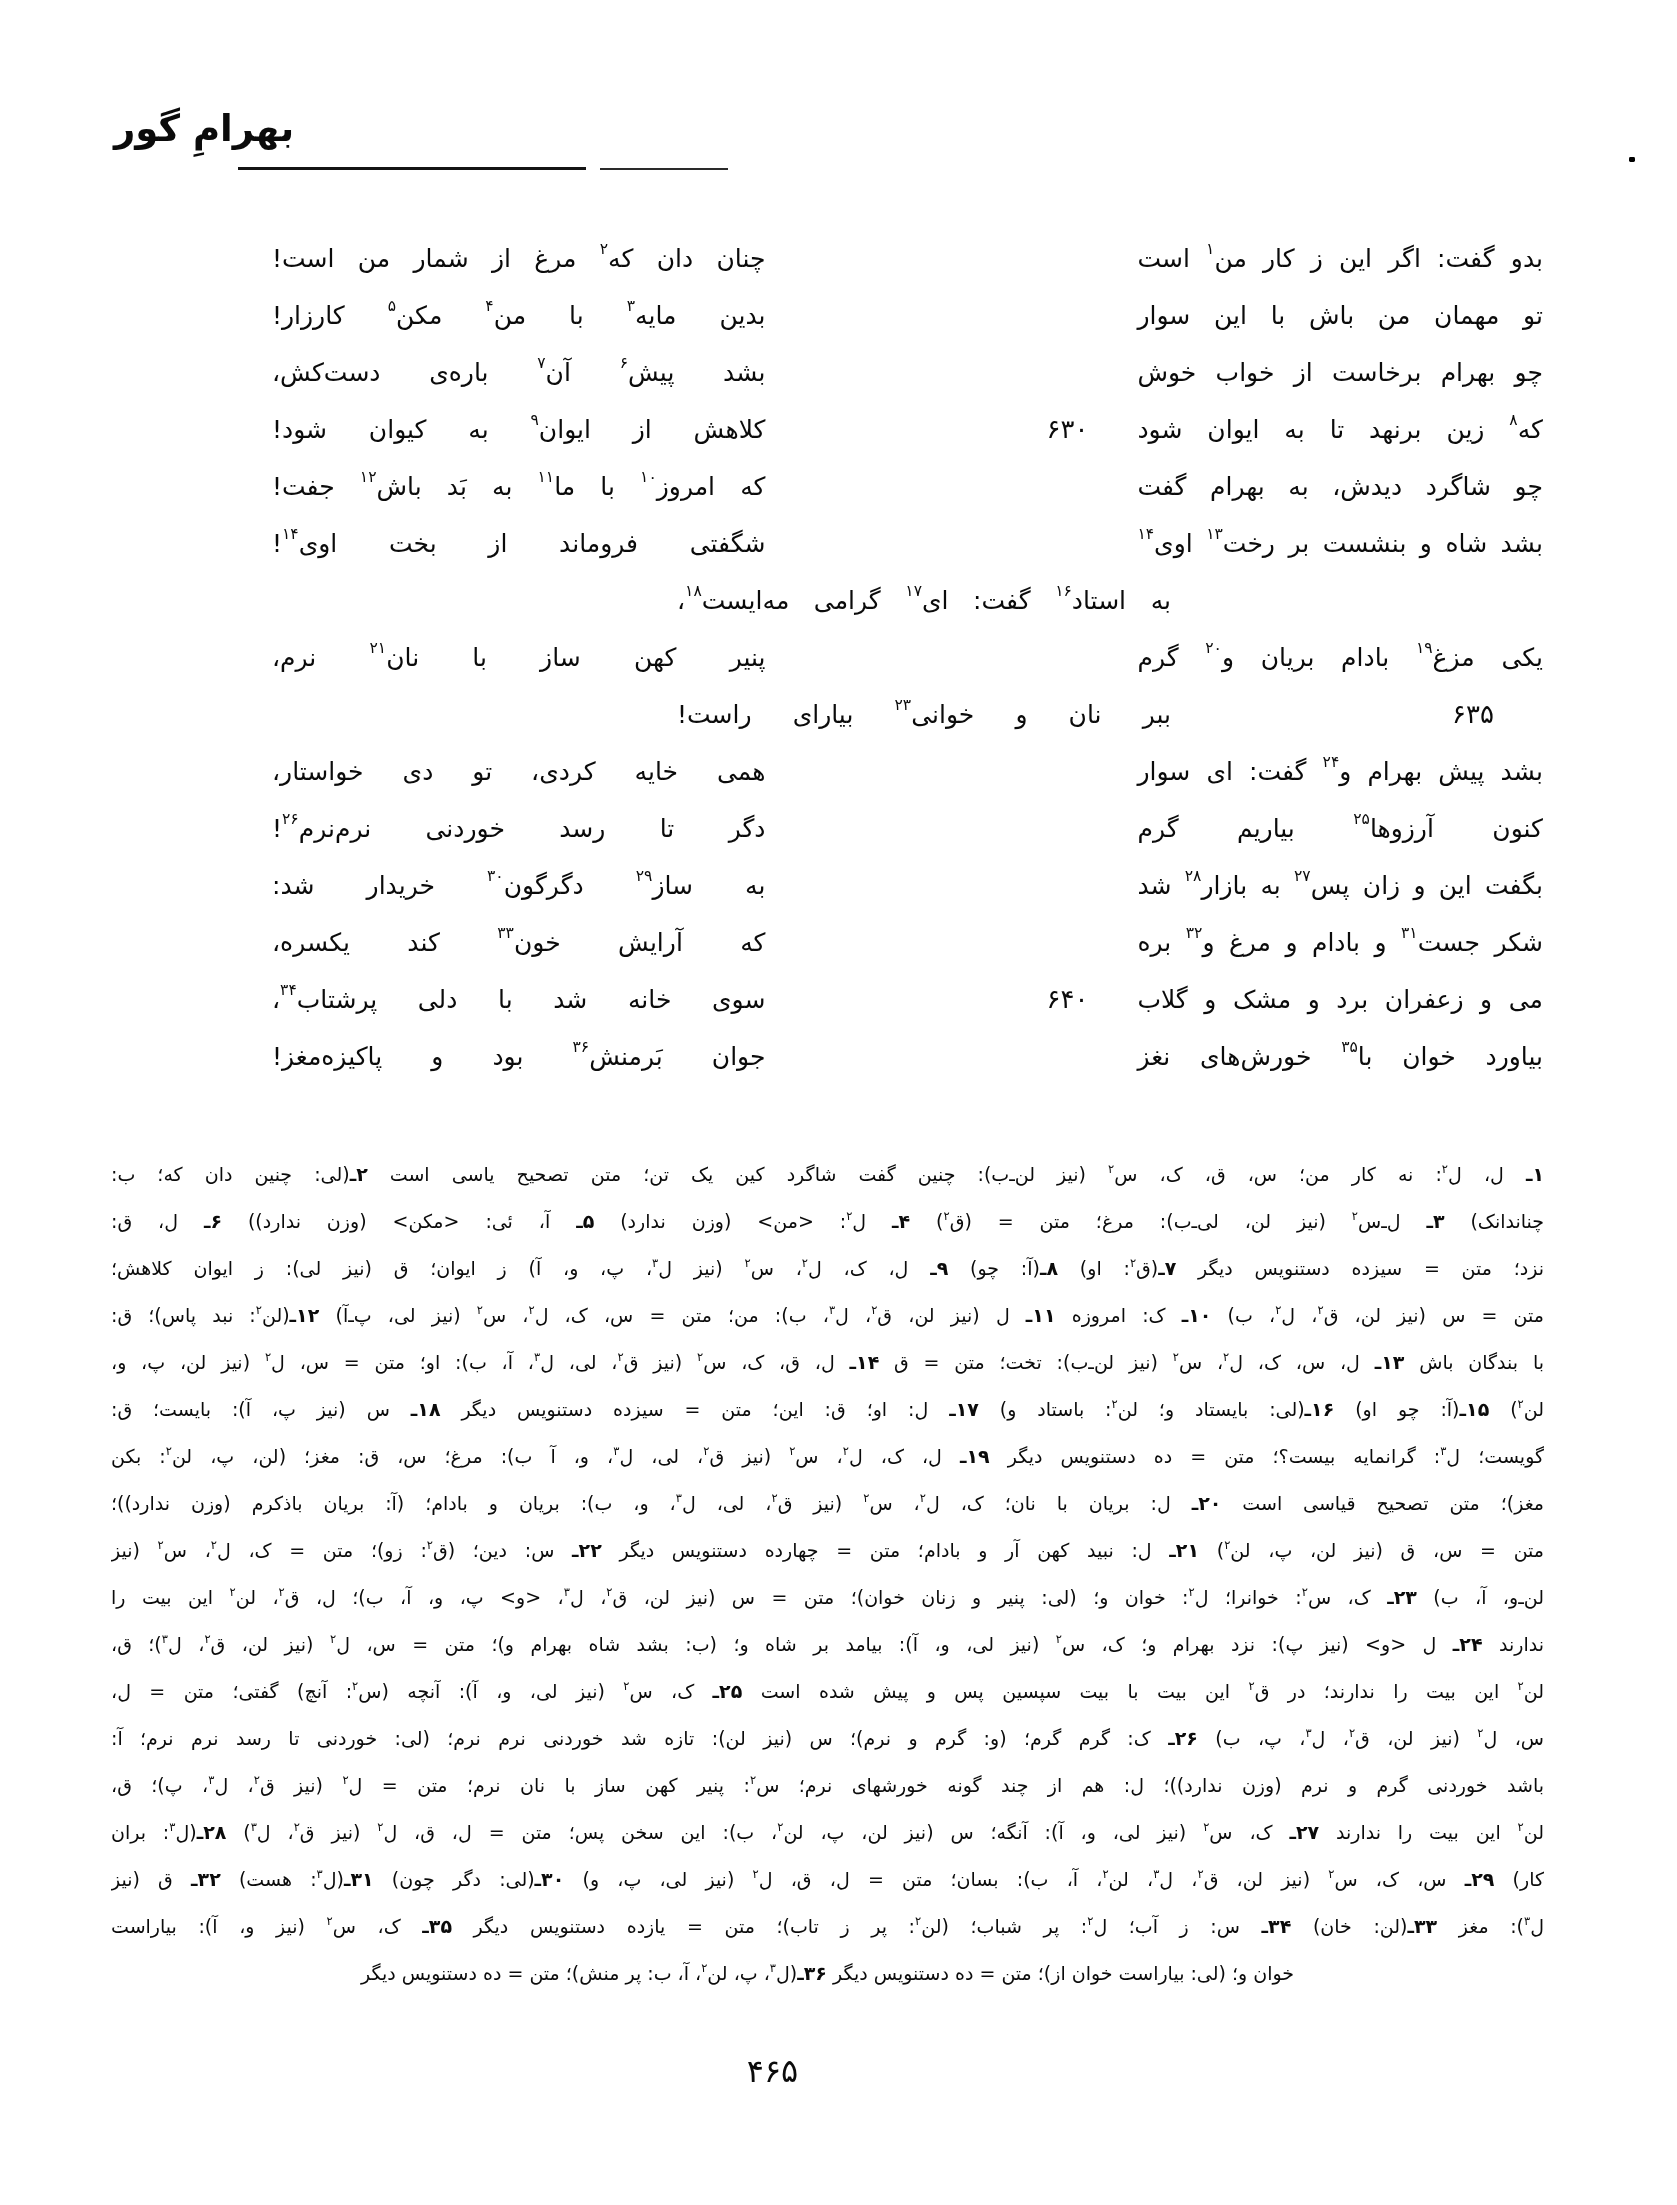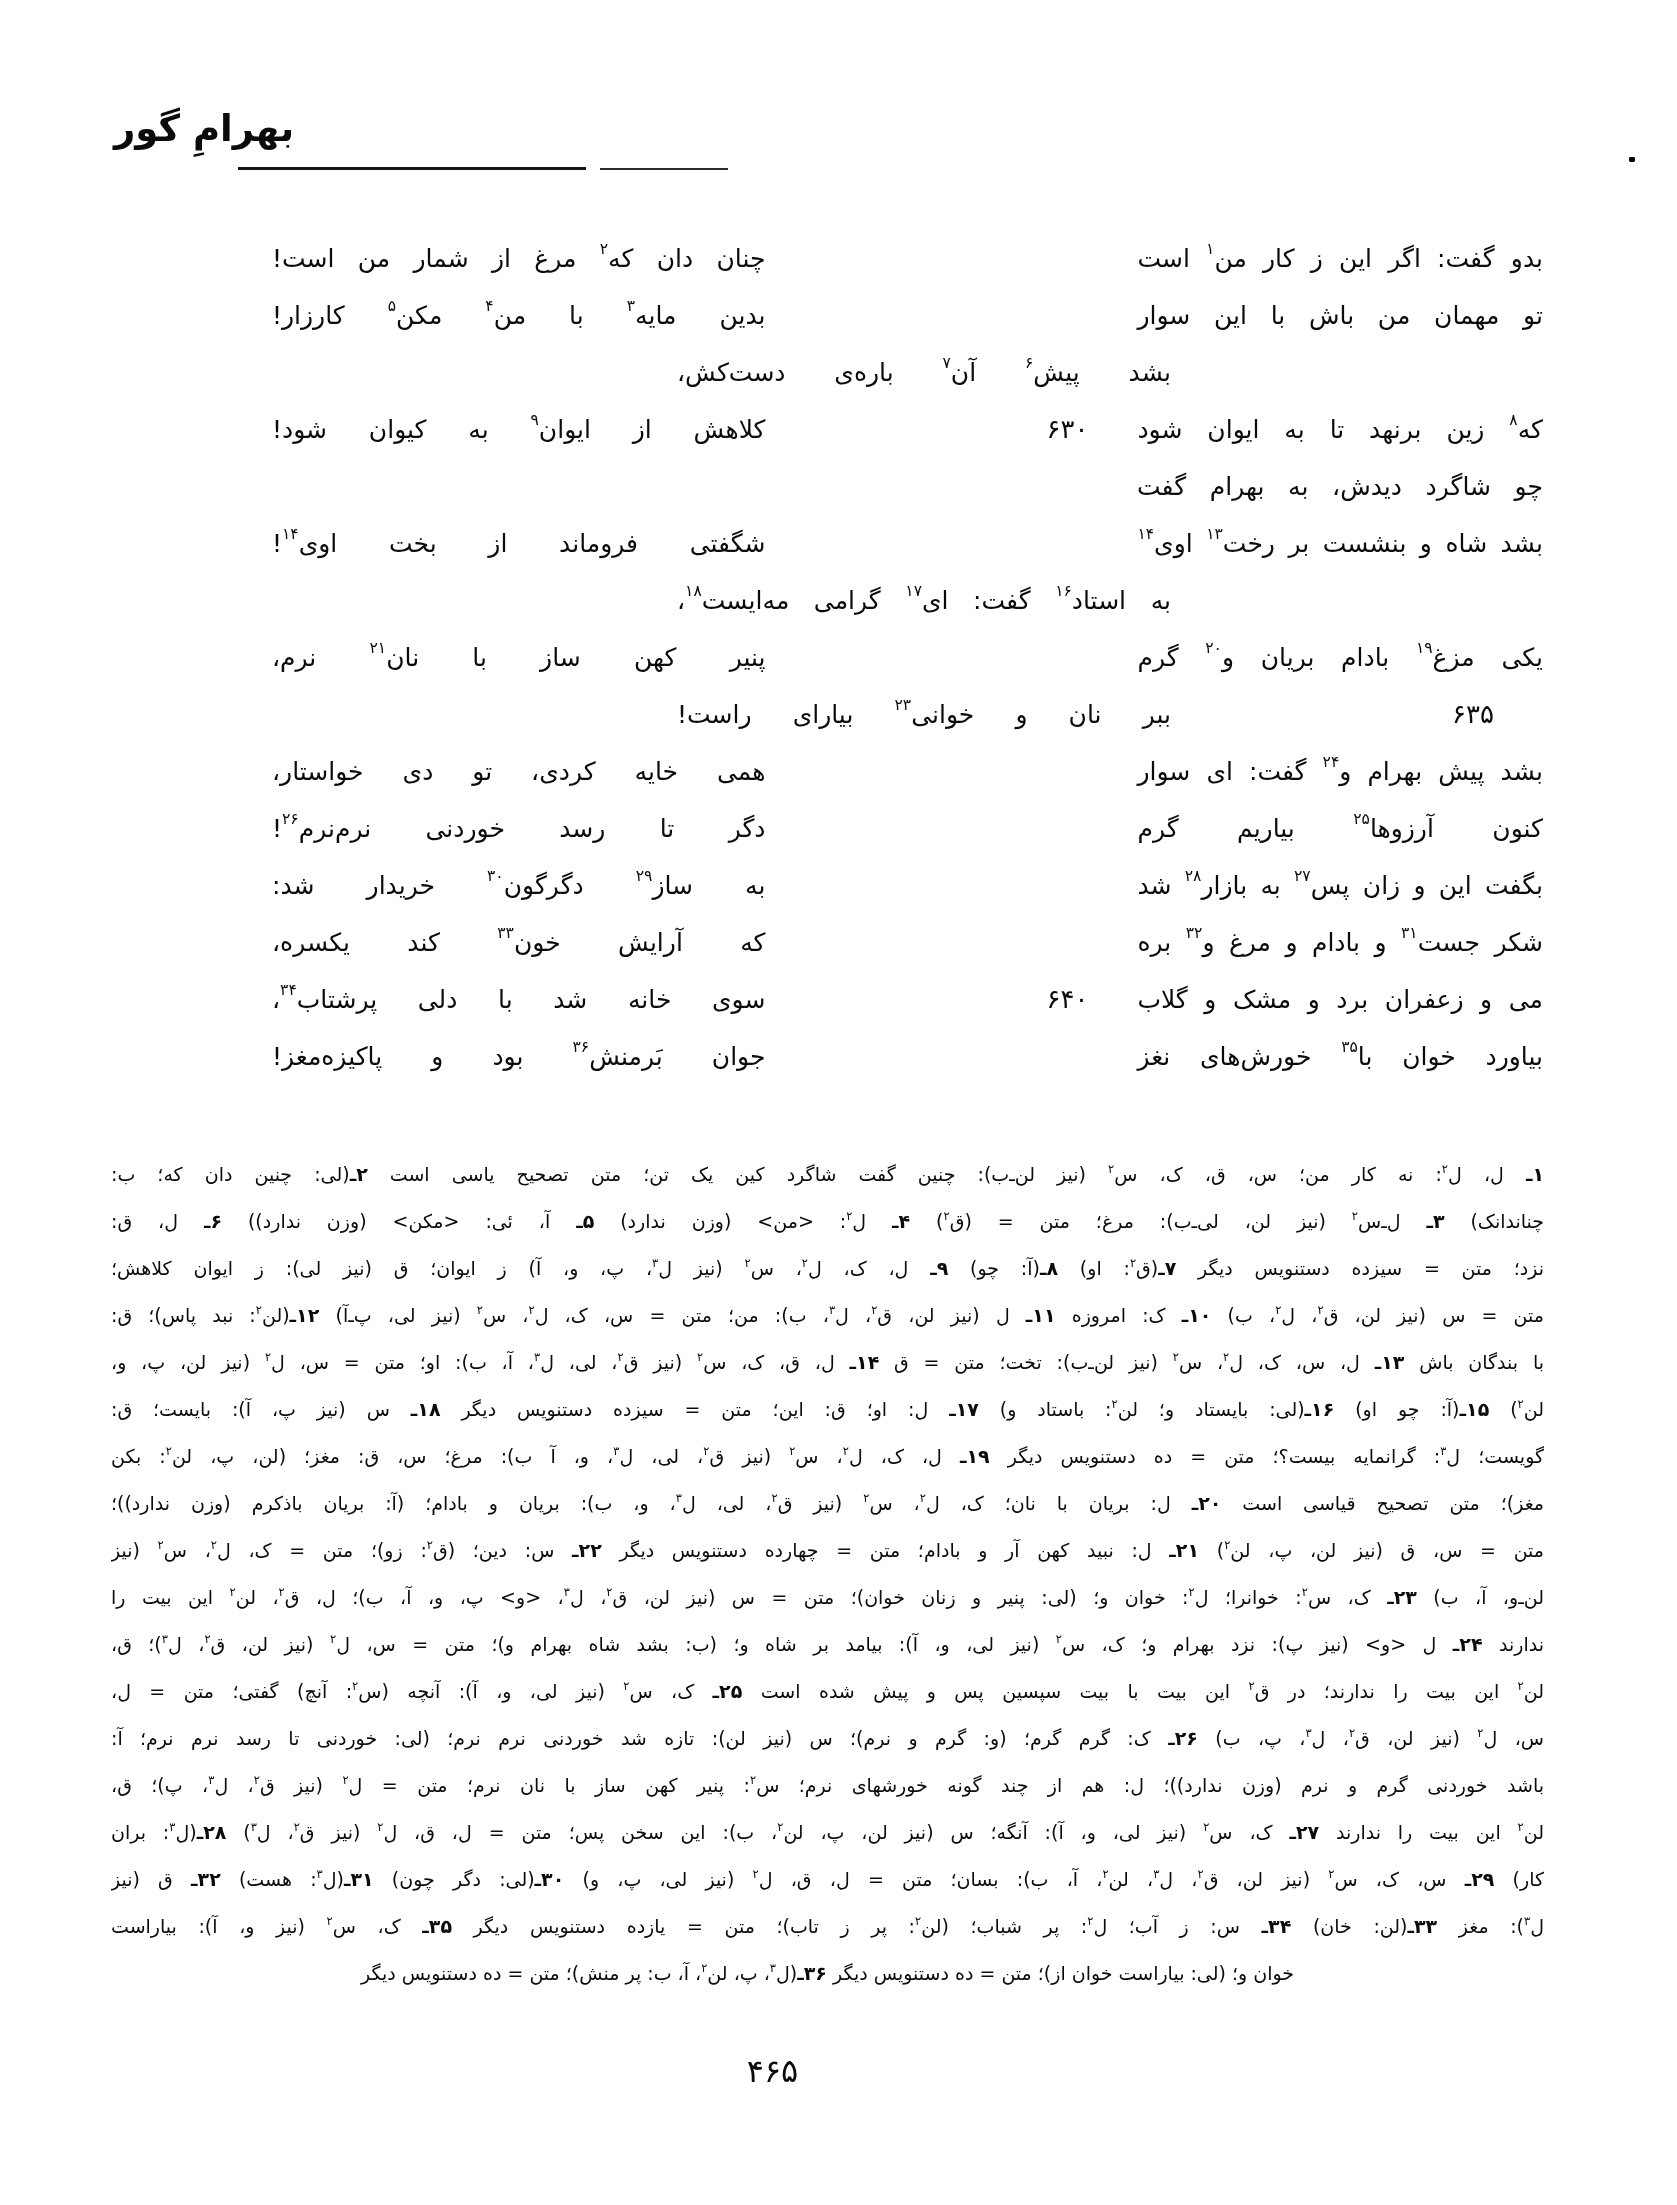--- a/index.html
+++ b/index.html
@@ -113,31 +113,33 @@
       <div class="hemi hemi-a">بدو گفت: اگر این ز کار من<sup>۱</sup> است</div>
       <div class="lineno"></div>
       <div class="hemi hemi-b">چنان دان که<sup>۲</sup> مرغ از شمار من است!</div>
     </div>
     <div class="couplet">
       <div class="hemi hemi-a">تو مهمان من باش با این سوار</div>
       <div class="lineno"></div>
       <div class="hemi hemi-b">بدین مایه<sup>۳</sup> با من<sup>۴</sup> مکن<sup>۵</sup> کارزار!</div>
     </div>
     <div class="couplet">
+      <div class="hemi hemi-a">چو بهرام برخاست از خواب خوش</div>
       <div class="lineno"></div>
       <div class="hemi hemi-b">بشد پیش<sup>۶</sup> آن<sup>۷</sup> باره‌ی دست‌کش،</div>
     </div>
     <div class="couplet">
       <div class="hemi hemi-a">که<sup>۸</sup> زین برنهد تا به ایوان شود</div>
       <div class="lineno">۶۳۰</div>
       <div class="hemi hemi-b">کلاهش از ایوان<sup>۹</sup> به کیوان شود!</div>
     </div>
     <div class="couplet">
       <div class="hemi hemi-a">چو شاگرد دیدش، به بهرام گفت</div>
       <div class="lineno"></div>
+      <div class="hemi hemi-b">که امروز<sup>۱۰</sup> با ما<sup>۱۱</sup> به بَد باش<sup>۱۲</sup> جفت!</div>
     </div>
     <div class="couplet">
       <div class="hemi hemi-a">بشد شاه و بنشست بر رخت<sup>۱۳</sup> اوی<sup>۱۴</sup></div>
       <div class="lineno"></div>
       <div class="hemi hemi-b">شگفتی فروماند از بخت اوی<sup>۱۴</sup>!</div>
     </div>
     <div class="couplet">
       <div class="lineno"></div>
       <div class="hemi hemi-b">به استاد<sup>۱۶</sup> گفت: ای<sup>۱۷</sup> گرامی مه‌ایست<sup>۱۸</sup>،</div>
     </div>

